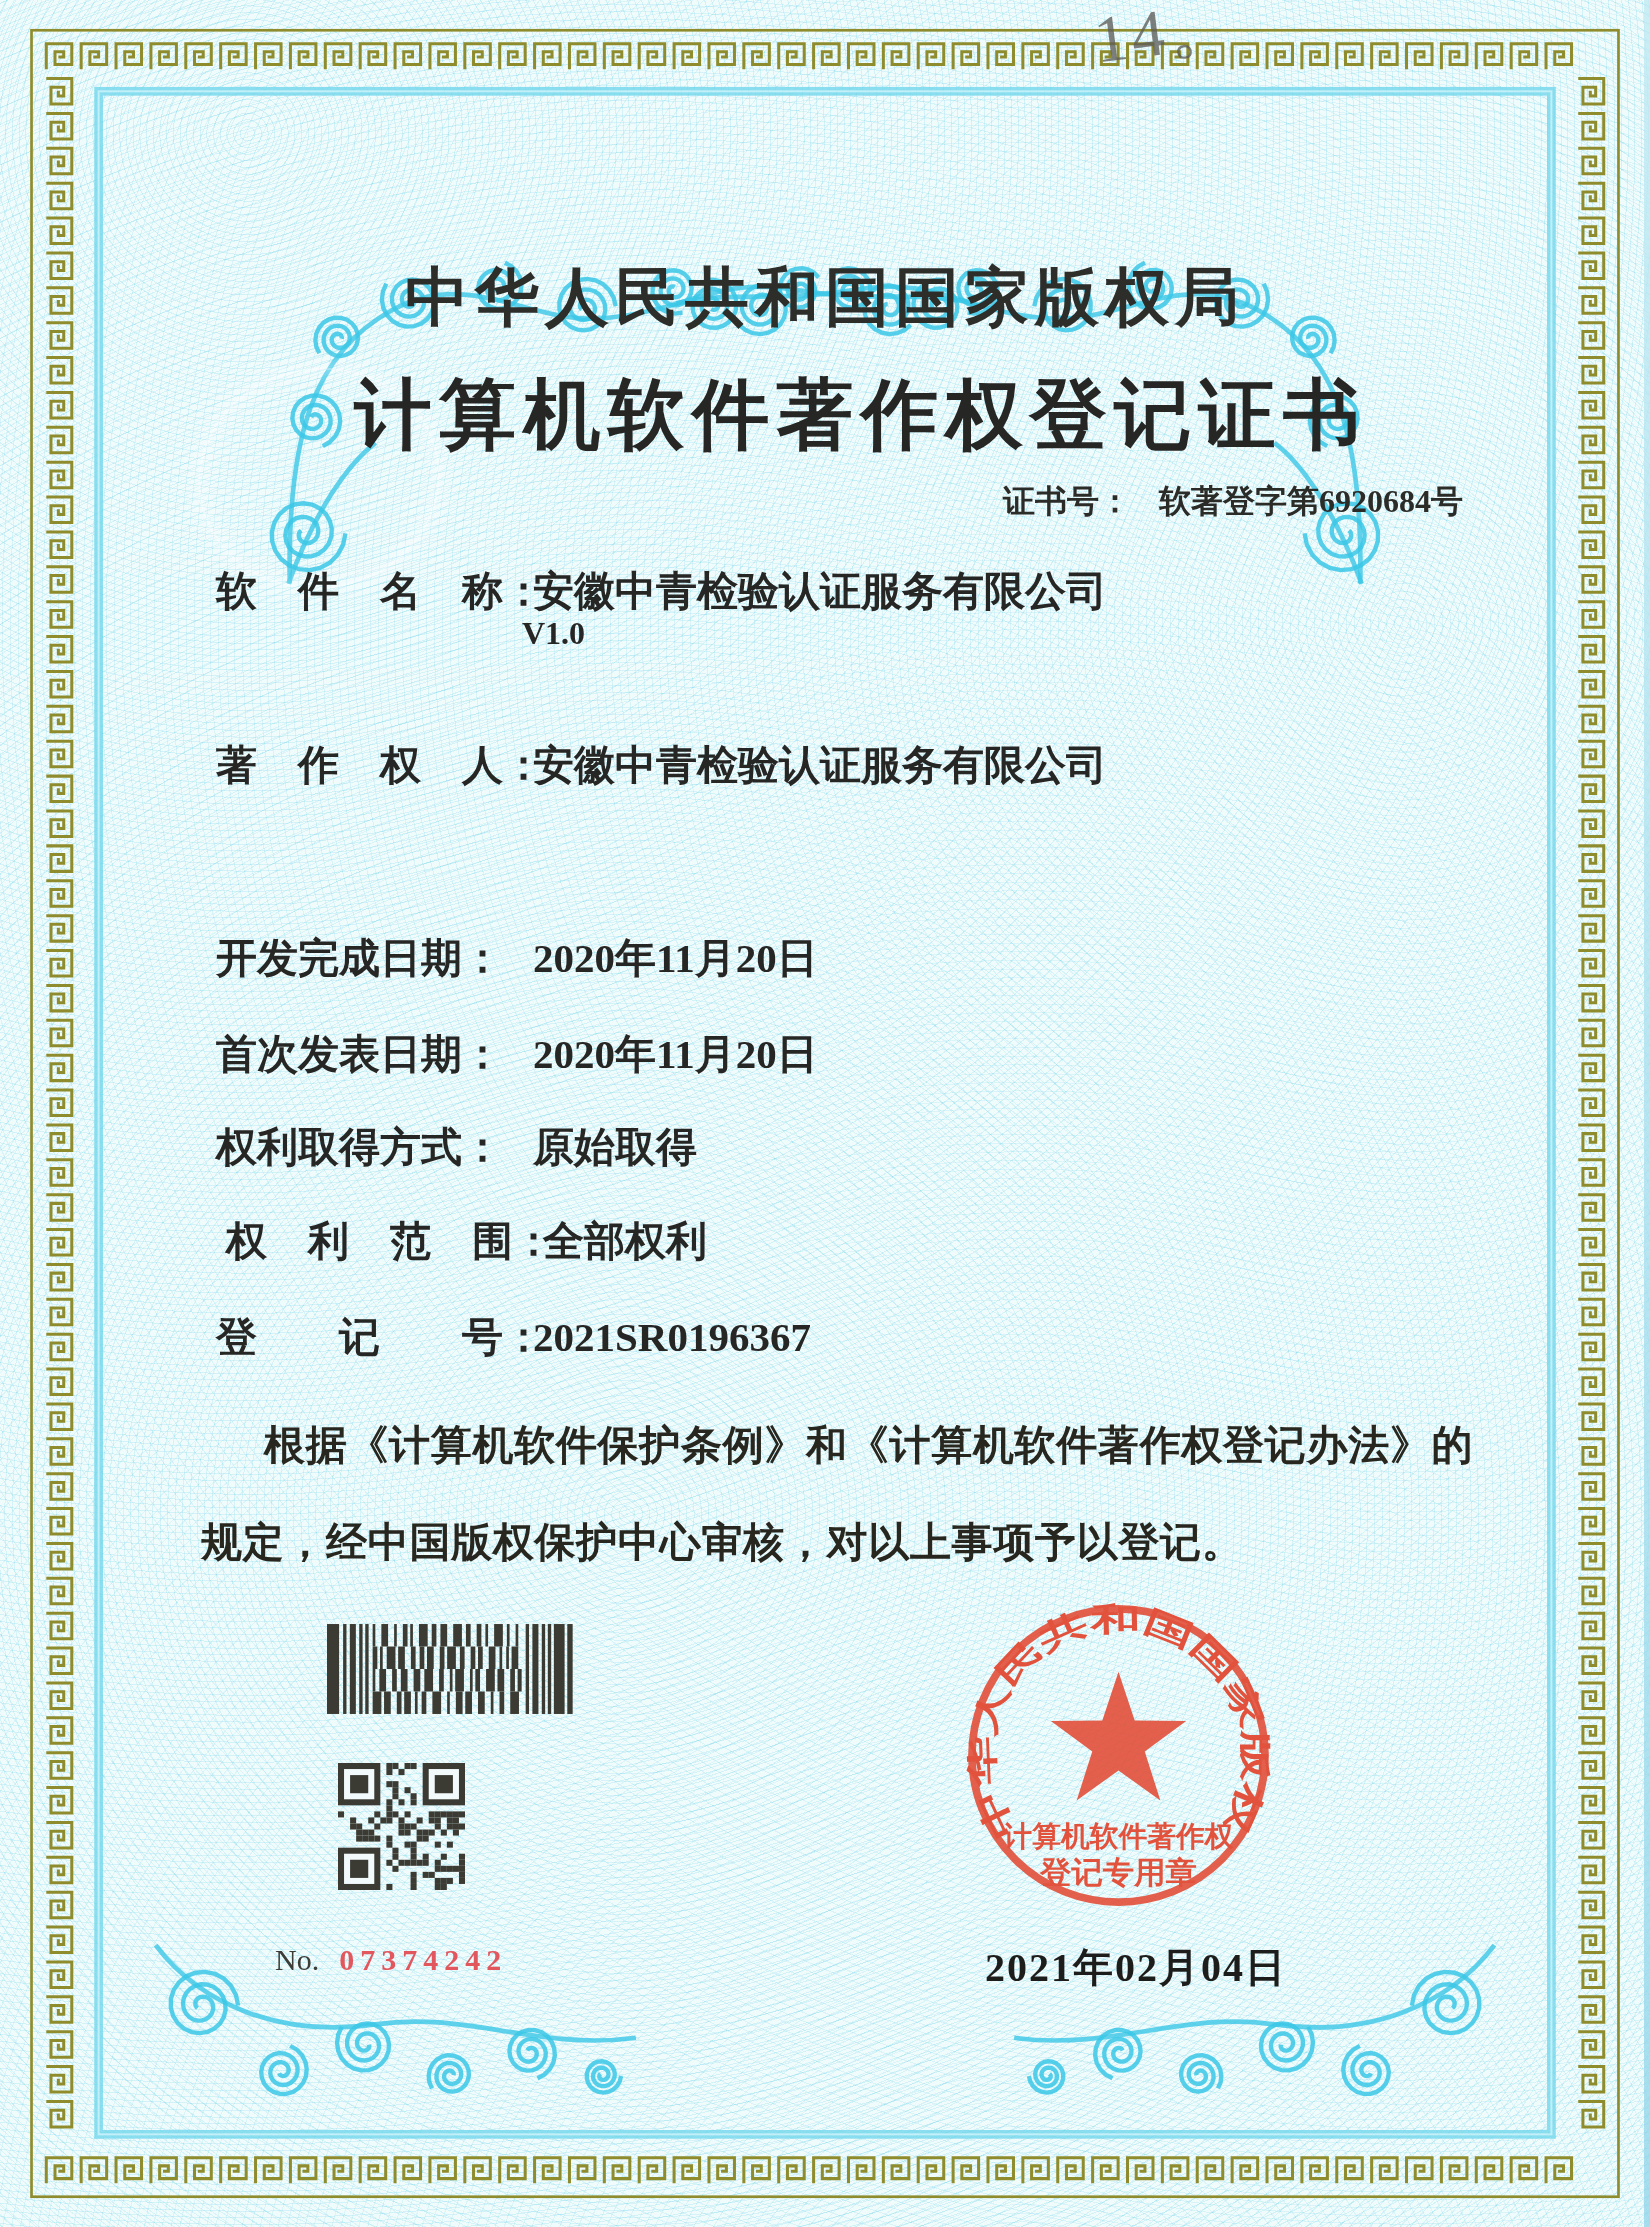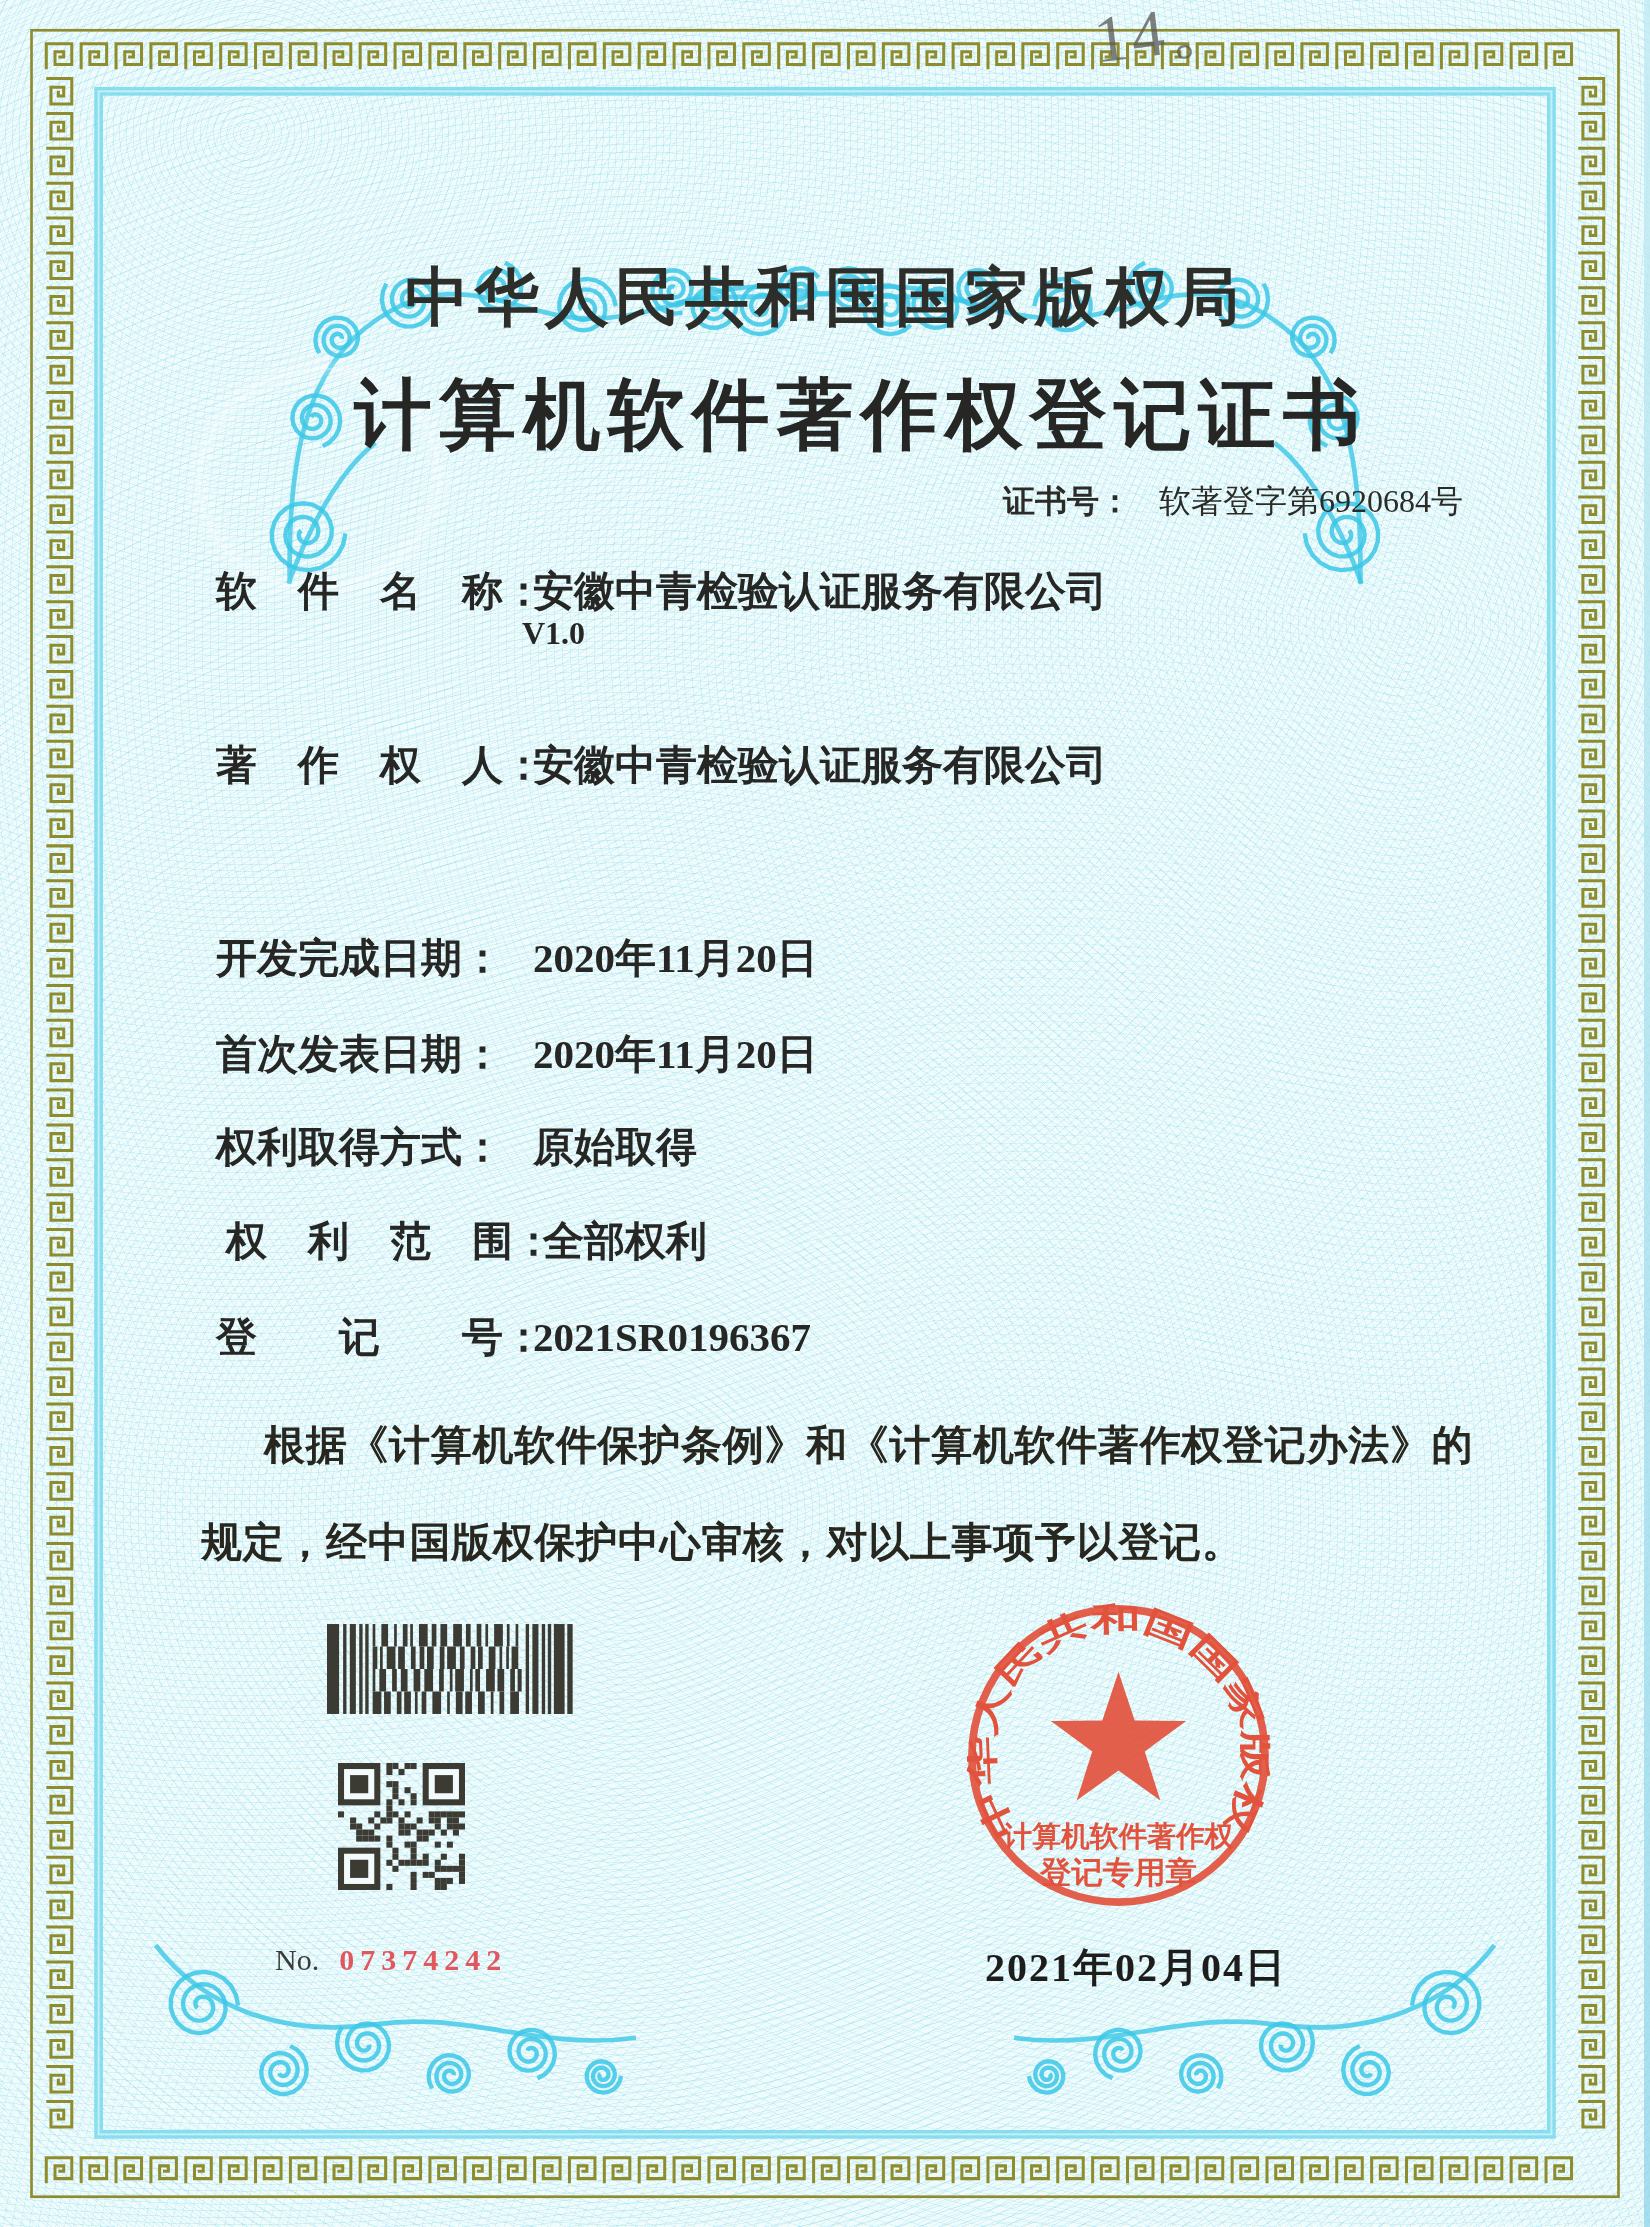--- a/index.html
+++ b/index.html
@@ -24,21 +24,21 @@
     font-size:64px; font-weight:700; letter-spacing:6px; color:#2d2d2a; white-space:nowrap;
   }
   .cert-title {
     position:absolute; left:0; top:364px; width:100%; text-align:center;
     font-size:77px; font-weight:800; letter-spacing:7.4px; color:#262624; white-space:nowrap;margin-left:36px;
   }
   .cert-no {
     position:absolute; left:1003px; top:480px; font-size:32px; font-weight:700;
     color:#2b2b28; white-space:nowrap;
   }
-  .cert-no .val { margin-left:28px; font-weight:400;margin-top:27px; }
+  .cert-no .val { margin-left:28px; font-weight:700;margin-top:27px; }
 
   .field {
     position:absolute; left:216px; font-size:41px; font-weight:700;
     color:#262624; white-space:nowrap;
   }
   .field .flabel { display:inline-block; width:317px; }
   .field .fvalue { font-weight:700; }
   .row-f1 { top:564px; }
   .row-f2 { top:738px; }
   .row-f3 { top:931px; }

